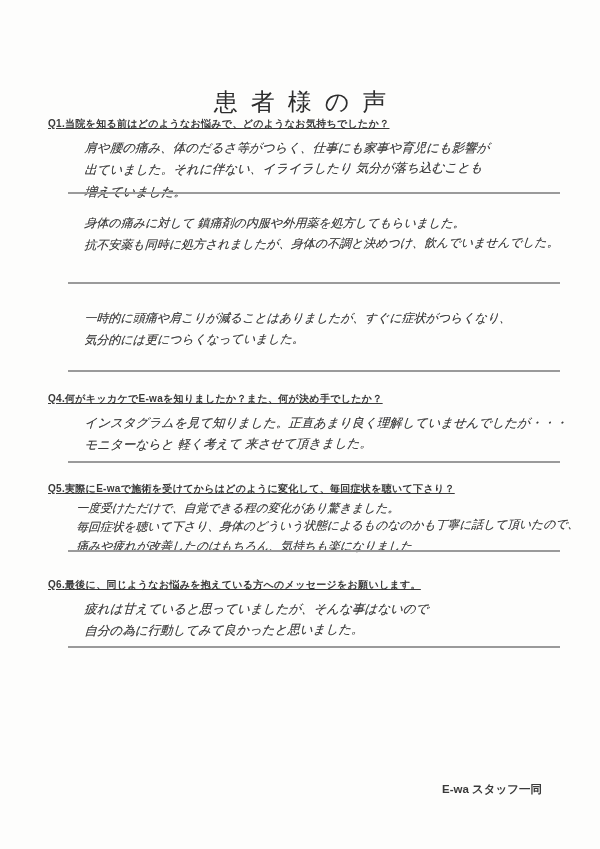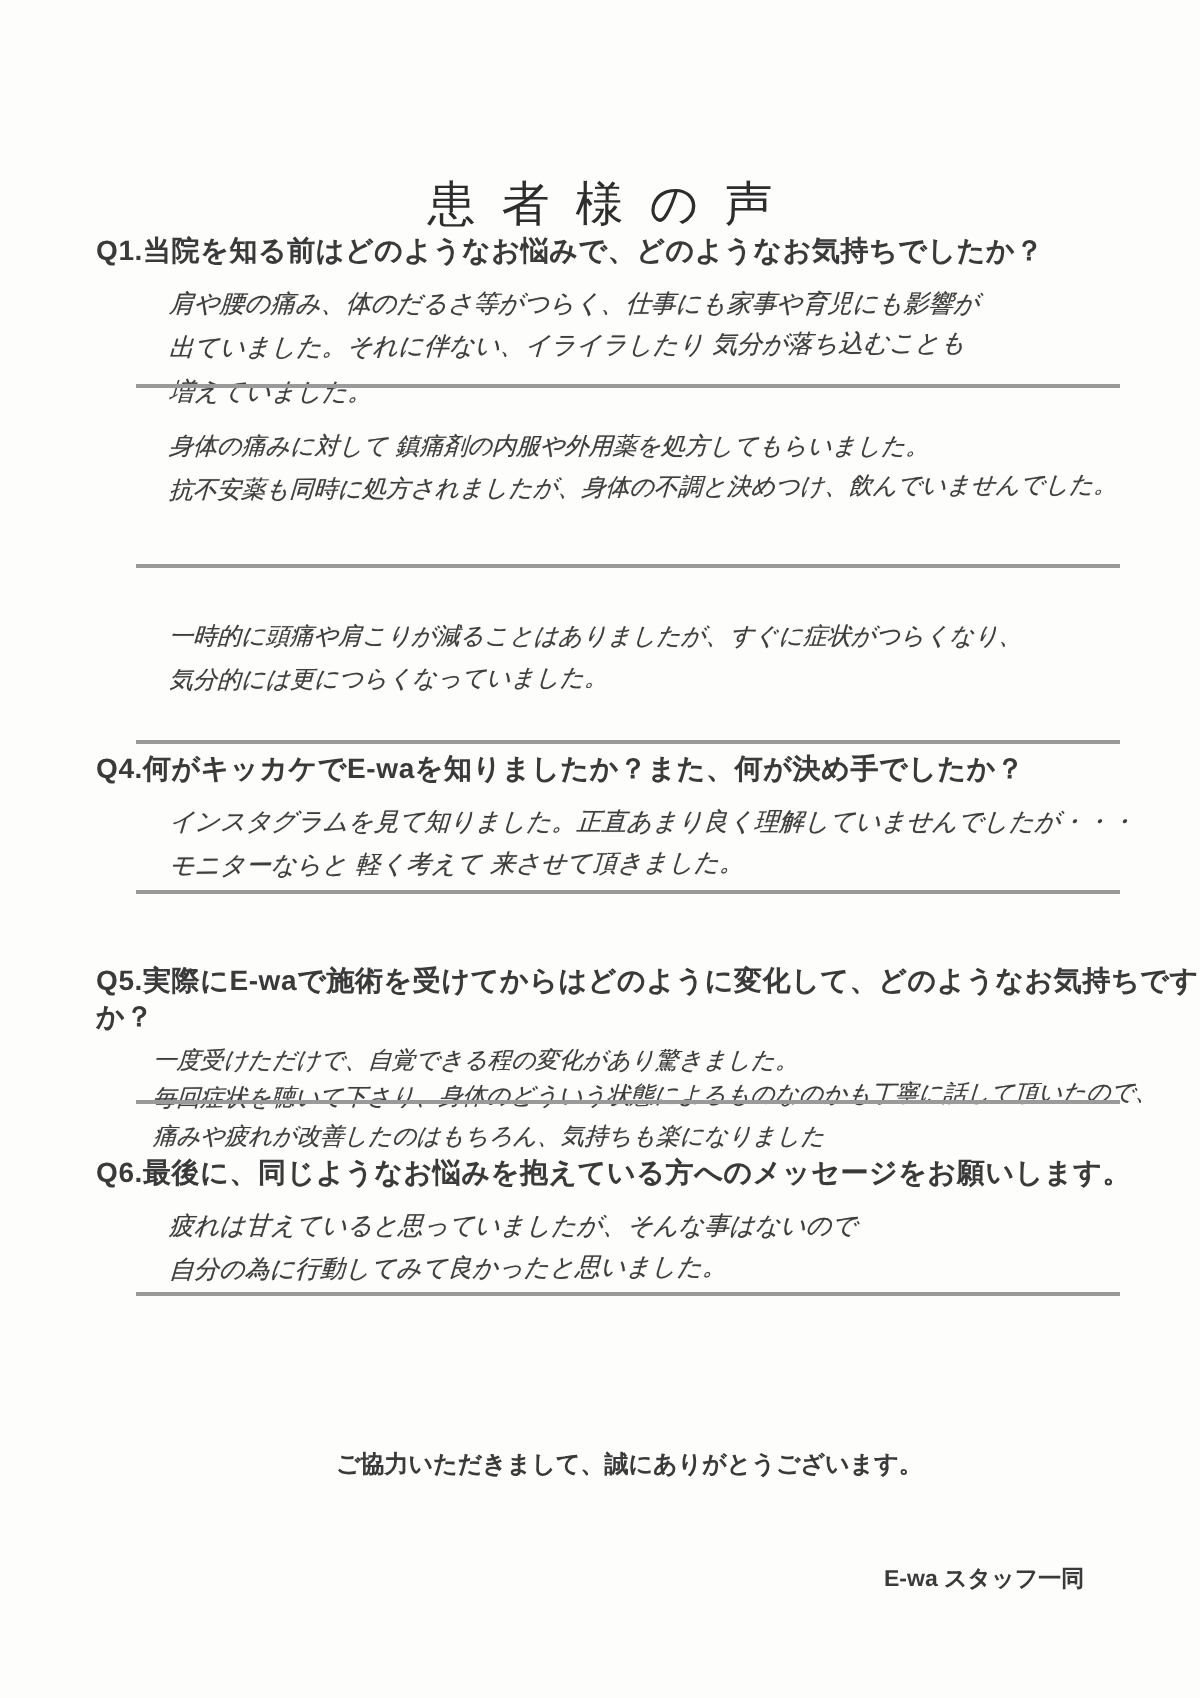--- a/index.html
+++ b/index.html
@@ -19,29 +19,30 @@
     font-weight: 500;
     letter-spacing: 13px;
     text-indent: 13px;
     color: #2d2d2d;
   }
   .sections { position:absolute; top:0; left:0; width:600px; height:849px; }
   .qsection { position:absolute; left:0; width:600px; }
   .qsection:nth-of-type(1) { top:117px; height:77px; }
   .qsection:nth-of-type(2) { top:206px; height:78px; }
   .qsection:nth-of-type(3) { top:301px; height:71px; }
-  .qsection:nth-of-type(4) { top:376px; height:71px; }
+  .qsection:nth-of-type(4) { top:392px; height:71px; }
   .qsection:nth-of-type(5) { top:482px; height:70px; }
   .qsection:nth-of-type(6) { top:578px; height:70px; }
   .qlabel {
     margin-left: 48px;
-    font-size: 14px;
+    font-size: 10px;
     letter-spacing: 0.3px;
     font-weight: 600;
     color: #3a3a3a;
+    text-decoration: underline;
   }
   .answer { margin-left: 84px; margin-top: 6px; }
   .hand-line {
     font-family: "DejaVu Sans", sans-serif;
     font-style: italic;
     font-size: 12.5px;
     line-height: 22px;
     color: #3e3e3e;
     white-space: nowrap;
     transform: skewX(-3deg);
@@ -136,21 +137,21 @@
   <section class="qsection">
     <div class="qlabel">Q4.何がキッカケでE-waを知りましたか？また、何が決め手でしたか？</div>
     <div class="answer">
           <div class="hand-line">インスタグラムを見て知りました。正直あまり良く理解していませんでしたが・・・</div>
           <div class="hand-line">モニターならと 軽く考えて 来させて頂きました。</div>
         </div>
     <div class="rule"></div>
   </section>
 
   <section class="qsection">
-    <div class="qlabel">Q5.実際にE-waで施術を受けてからはどのように変化して、どのようなお気持ちですか？</div>
+    <div class="qlabel">Q5.実際にE-waで施術を受けてからはどのように変化して、毎回症状を聴いて下さり？</div>
     <div class="answer">
           <div class="hand-line">一度受けただけで、自覚できる程の変化があり驚きました。</div>
           <div class="hand-line">毎回症状を聴いて下さり、身体のどういう状態によるものなのかも丁寧に話して頂いたので、</div>
           <div class="hand-line">痛みや疲れが改善したのはもちろん、気持ちも楽になりました</div>
         </div>
     <div class="rule"></div>
   </section>
 
   <section class="qsection">
     <div class="qlabel">Q6.最後に、同じようなお悩みを抱えている方へのメッセージをお願いします。</div>
@@ -158,16 +159,15 @@
           <div class="hand-line">疲れは甘えていると思っていましたが、そんな事はないので</div>
           <div class="hand-line">自分の為に行動してみて良かったと思いました。</div>
         </div>
     <div class="rule"></div>
   </section>
 </div>
 
   <div class="name-row">
   </div>
 
-  <div class="thanks">ご協力いただきまして、誠にありがとうございます。</div>
   <div class="signature">E-wa スタッフ一同</div>
 
 </div>
 
 </body></html>

